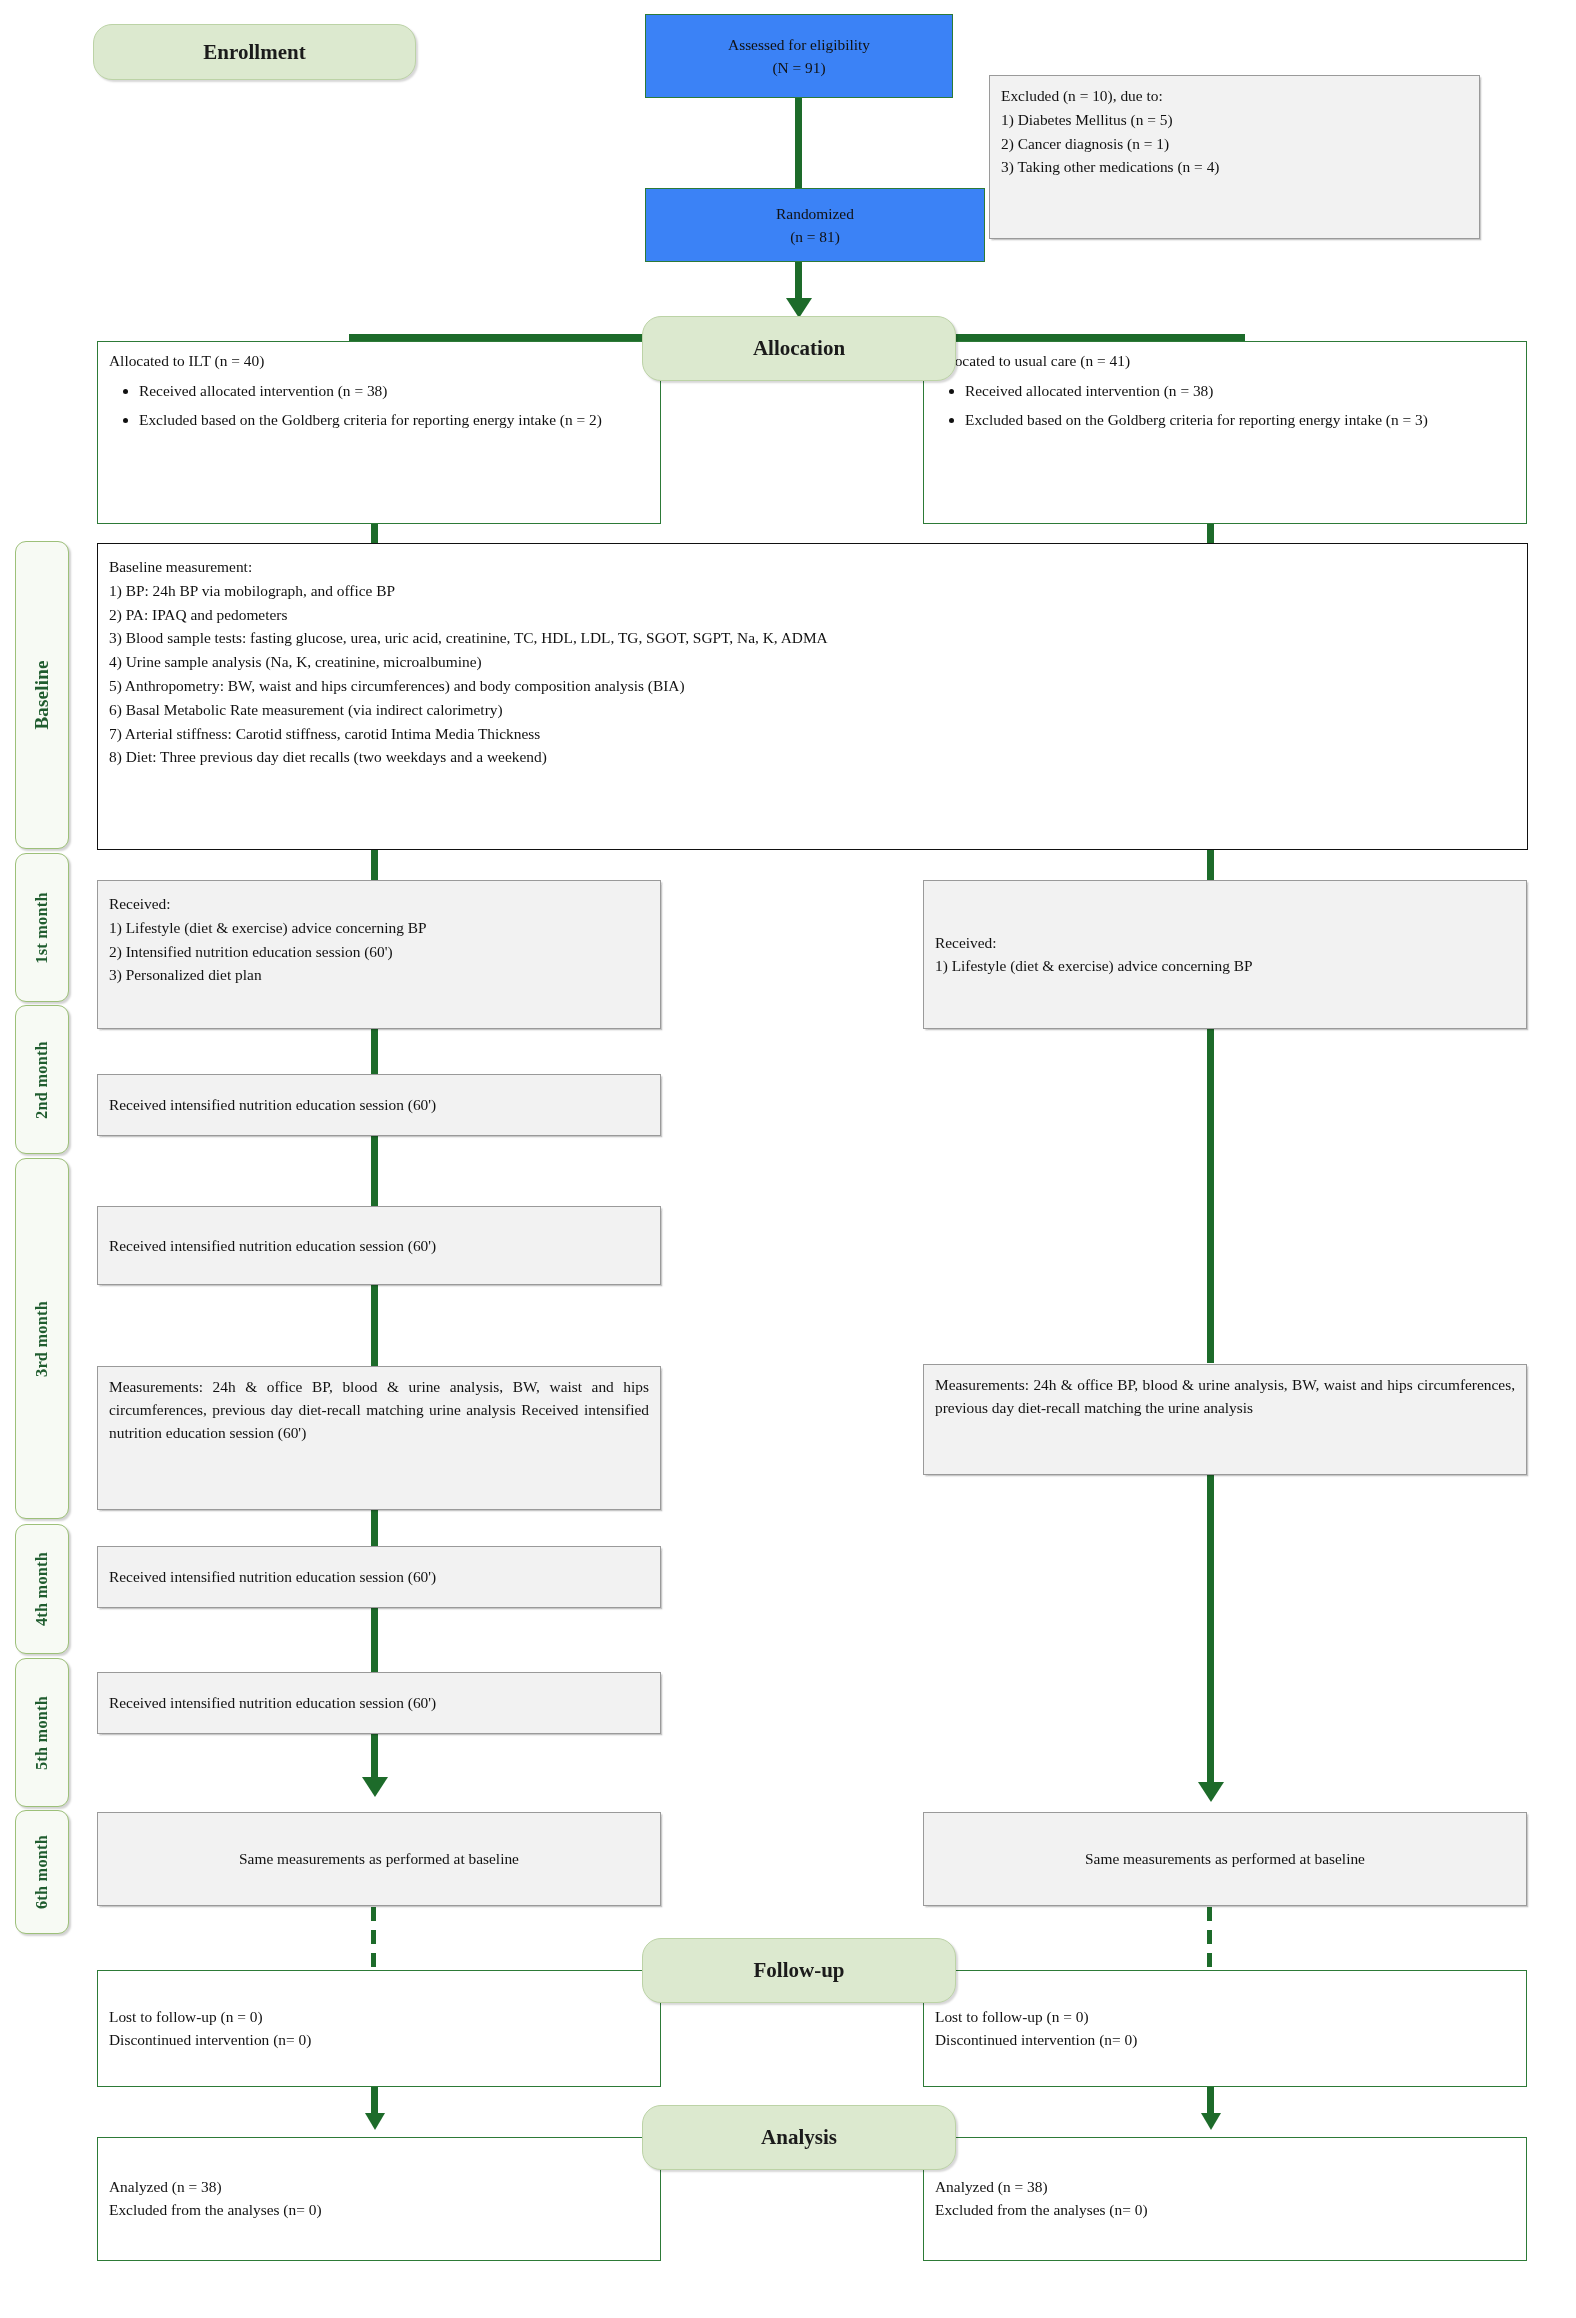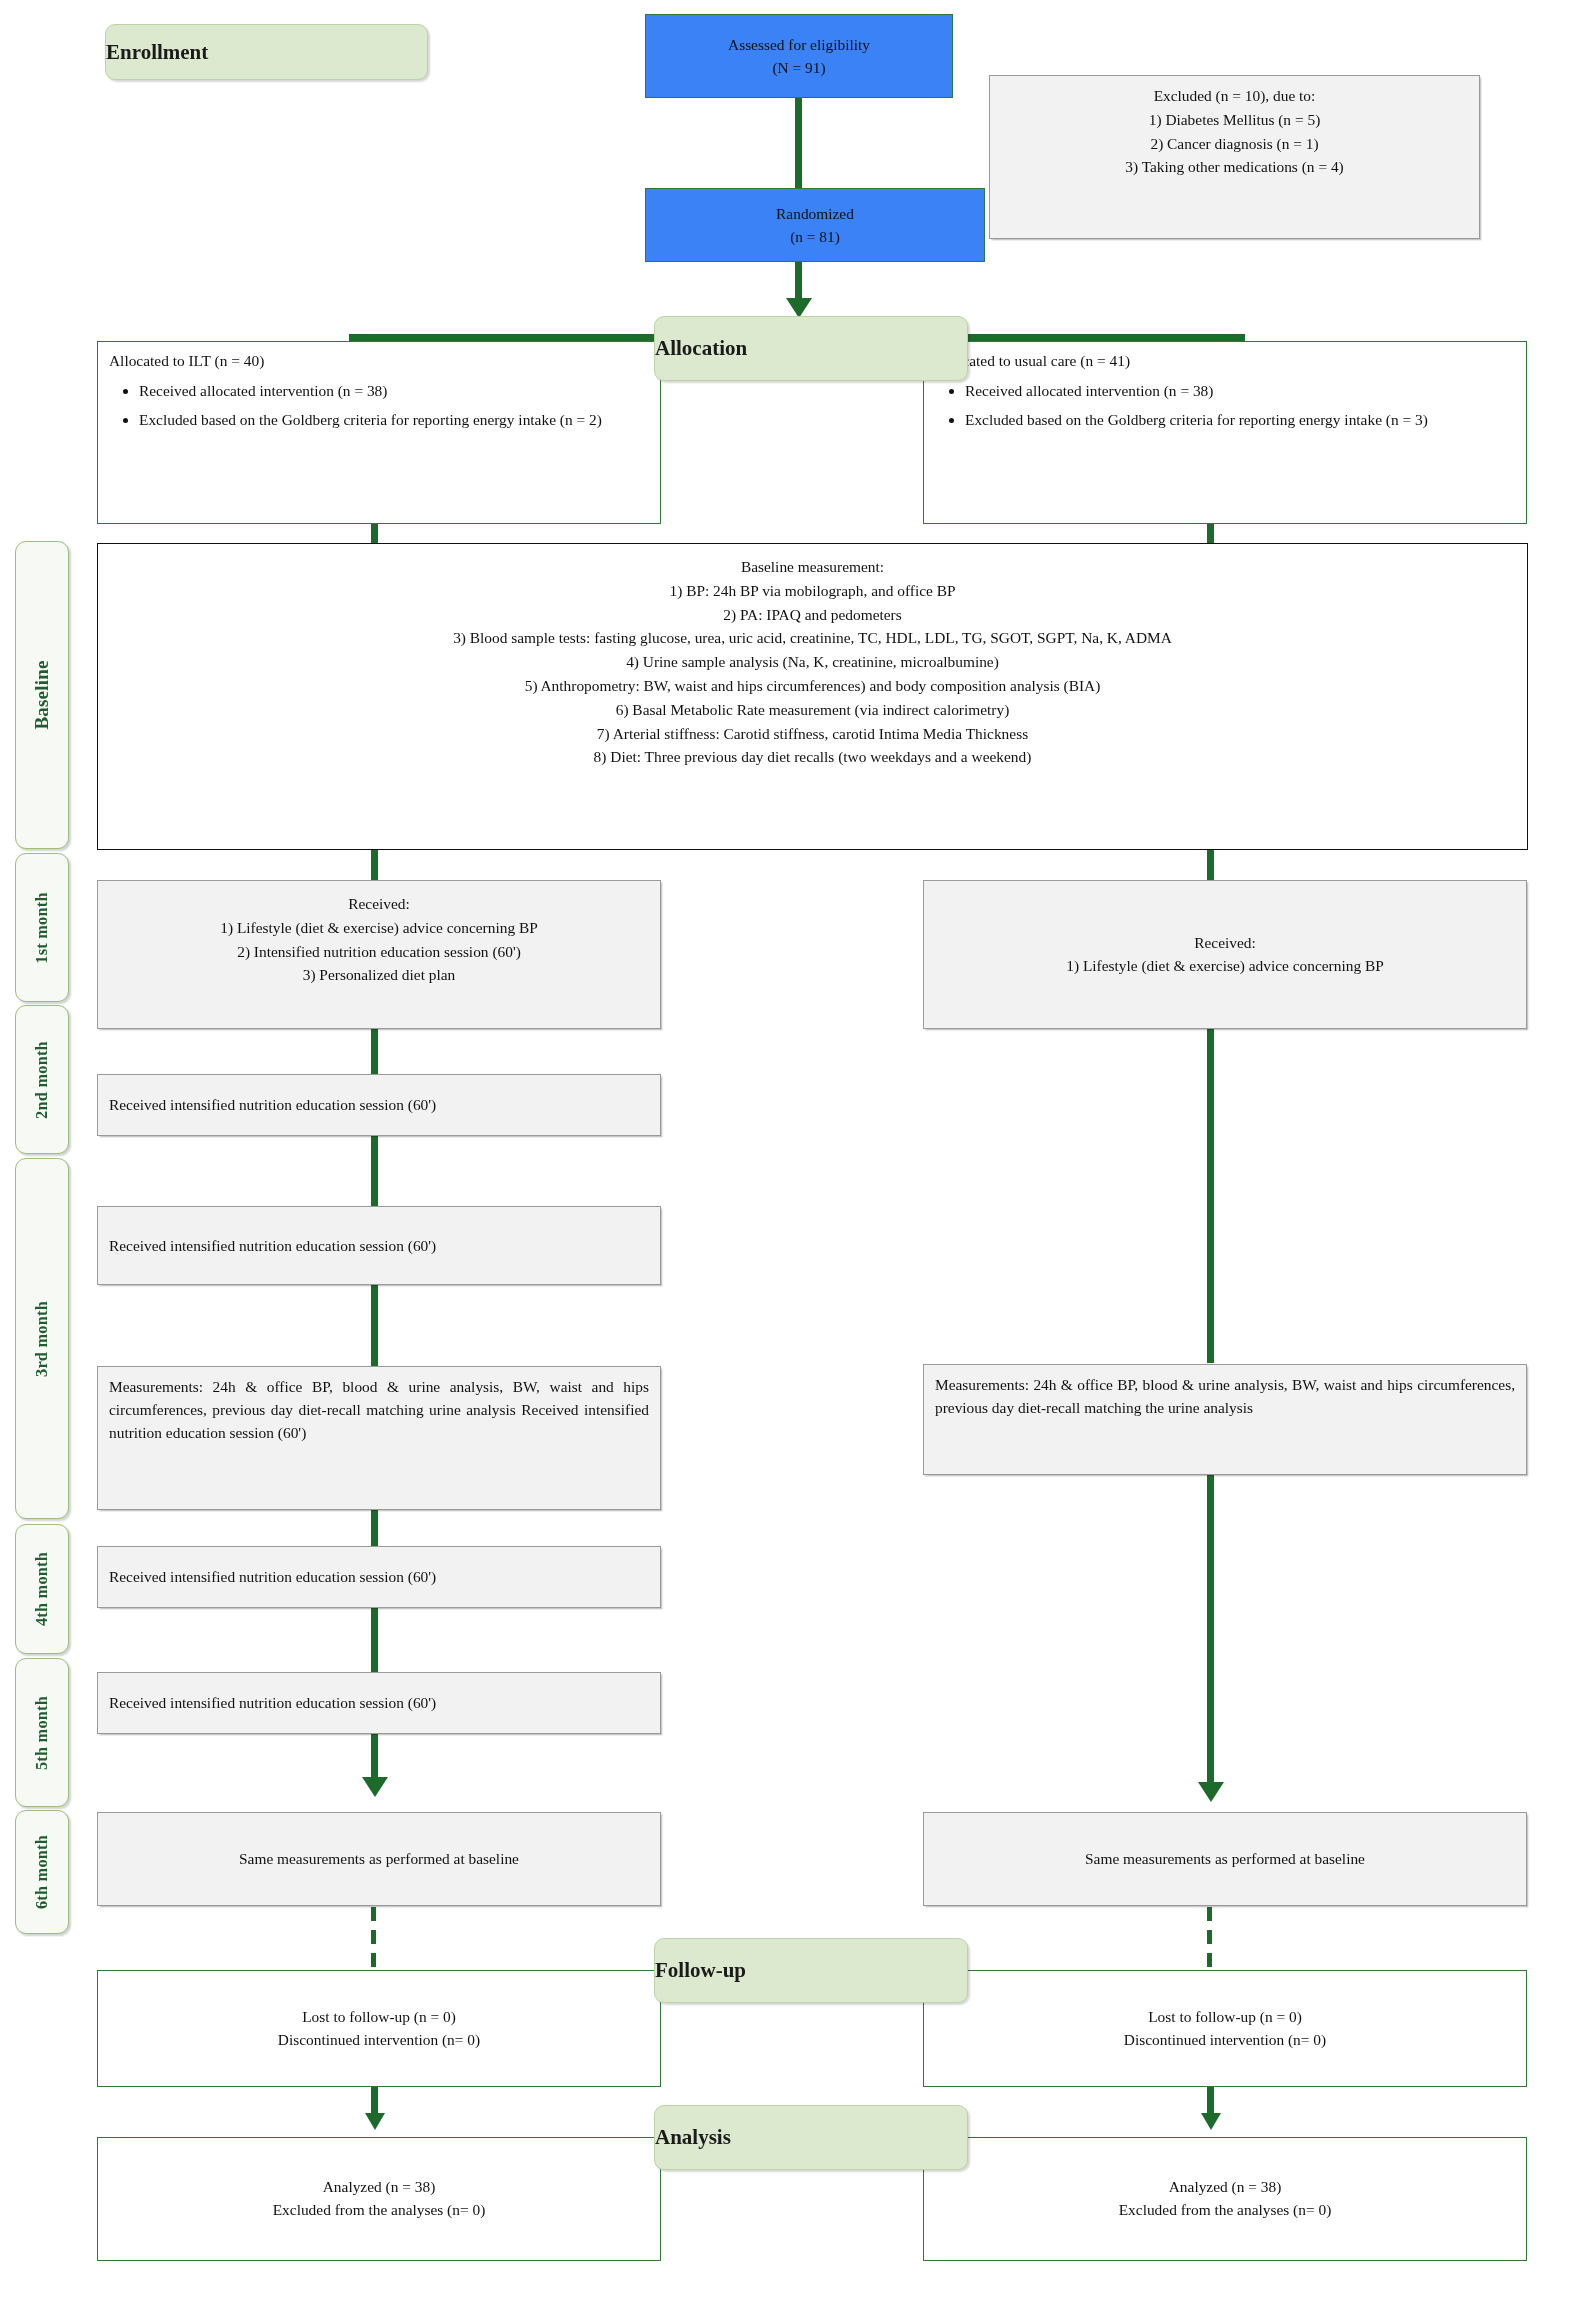--- a/index.html
+++ b/index.html
@@ -20,29 +20,29 @@
     position: relative;
     width: 1576px;
     height: 2319px;
   }
 
   
   .stage {
     position: absolute;
     background: #dce9cf;
     border: 1.5px solid #bcd3a6;
-    border-radius: 10px;
+    border-radius: 19px;
     display: flex;
     align-items: center;
+    justify-content: center;
     font-weight: bold;
     color: #1b1b1b;
     text-align: center;
     box-shadow: 2px 2px 2px rgba(0,0,0,0.16);
     z-index: 40;
-    margin-left: 12px;
   }
 
   
   .timeline-pill {
     position: absolute;
     background: #f7faf4;
     border: 1.5px solid #9dc079;
     border-radius: 11px;
     box-shadow: 2px 2px 2px rgba(0,0,0,0.18);
     z-index: 30;
@@ -108,21 +108,21 @@
   .justify { text-align: justify; }
   ul.bul {
     margin: 7px 0 17px 0;
     padding-left: 30px;
   }
   ul.bul li {
     margin: 3px 0 7px 0;
     font-size: 15.4px;
     line-height: 1.45;
   }
-  .lines > div { margin: 1px 0; text-align: center; }
+  .lines > div { margin: 1px 0; }
 
   
   .vline {
     position: absolute;
     background: #1d6b2a;
     z-index: 10;
   }
   .hline {
     position: absolute;
     background: #1d6b2a;

